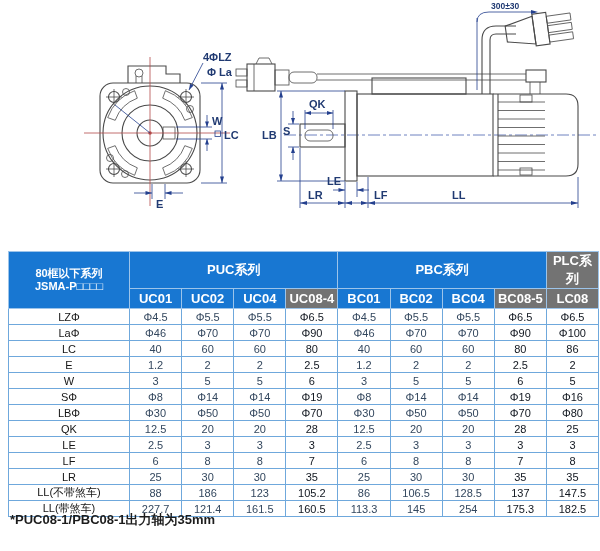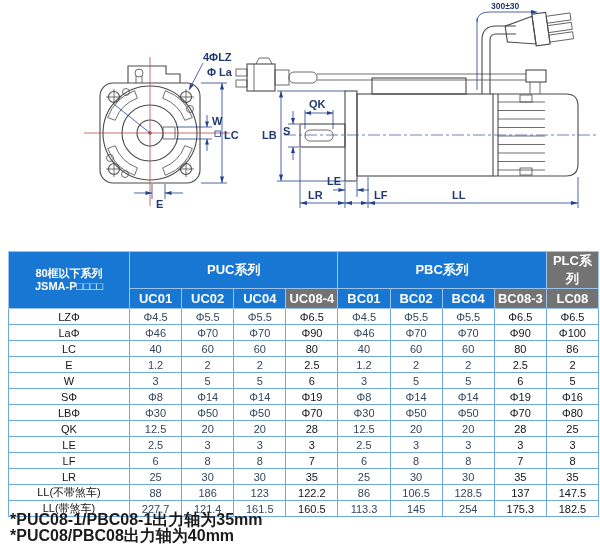--- a/index.html
+++ b/index.html
@@ -19,21 +19,21 @@
              table-layout:fixed;}
   table.spec thead th{background:#1877d2;color:#fff;font-size:13px;font-weight:700;
              border:1px solid #9cc4ea;padding:0;height:19px;}
   table.spec thead th.dark{background:#737373;}
   table.spec thead th.corner{font-size:11px;line-height:13px;}
   table.spec tbody th{background:#fff;color:#151515;font-weight:400;font-size:11px;
              border:1px solid #6fa8dc;padding:0;height:15px;}
   table.spec tbody td{background:#fff;color:#33475e;font-size:11px;text-align:center;
              border:1px solid #6fa8dc;padding:0;}
   table.spec tbody td.hl{color:#10161f;font-weight:400;}
-  .footnotes{position:absolute;left:10px;top:512px;font-size:16px;font-weight:700;
+  .footnotes{position:absolute;left:10px;top:512px;font-size:13px;font-weight:700;
              color:#1c1c1c;line-height:16px;}
 </style>
 </head>
 <body>
 
 <div class="page">
 
   <svg width="600" height="249" viewBox="0 0 600 249">
 
     <g>
@@ -233,21 +233,21 @@
           <th class="dark" colspan="1">PLC系列</th>
         </tr>
         <tr>
           <th>UC01</th>
           <th>UC02</th>
           <th>UC04</th>
           <th class="dark">UC08-4</th>
           <th>BC01</th>
           <th>BC02</th>
           <th>BC04</th>
-          <th class="dark">BC08-3</th>
+          <th class="dark">BC08-5</th>
           <th class="dark">LC08</th>
         </tr>
       </thead>
       <tbody>
         <tr>
           <th>LZΦ</th>
           <td>Φ4.5</td>
           <td>Φ5.5</td>
           <td>Φ5.5</td>
           <td class="hl">Φ6.5</td>
@@ -375,21 +375,21 @@
           <td>30</td>
           <td>30</td>
           <td class="hl">35</td>
           <td class="hl">35</td>
         </tr>
         <tr>
           <th>LL(不带煞车)</th>
           <td>88</td>
           <td>186</td>
           <td>123</td>
-          <td class="hl">122.2</td>
+          <td class="hl">105.2</td>
           <td>86</td>
           <td>106.5</td>
           <td>128.5</td>
           <td class="hl">137</td>
           <td class="hl">147.5</td>
         </tr>
         <tr>
           <th>LL(带煞车)</th>
           <td>227.7</td>
           <td>121.4</td>
@@ -400,15 +400,14 @@
           <td>254</td>
           <td class="hl">175.3</td>
           <td class="hl">182.5</td>
         </tr>
       </tbody>
     </table>
 
   
   <div class="footnotes">
     <div>*PUC08-1/PBC08-1出力轴为35mm</div>
-    <div>*PUC08/PBC08出力轴为40mm</div>
   </div>
 </div>
 
 </body></html>

